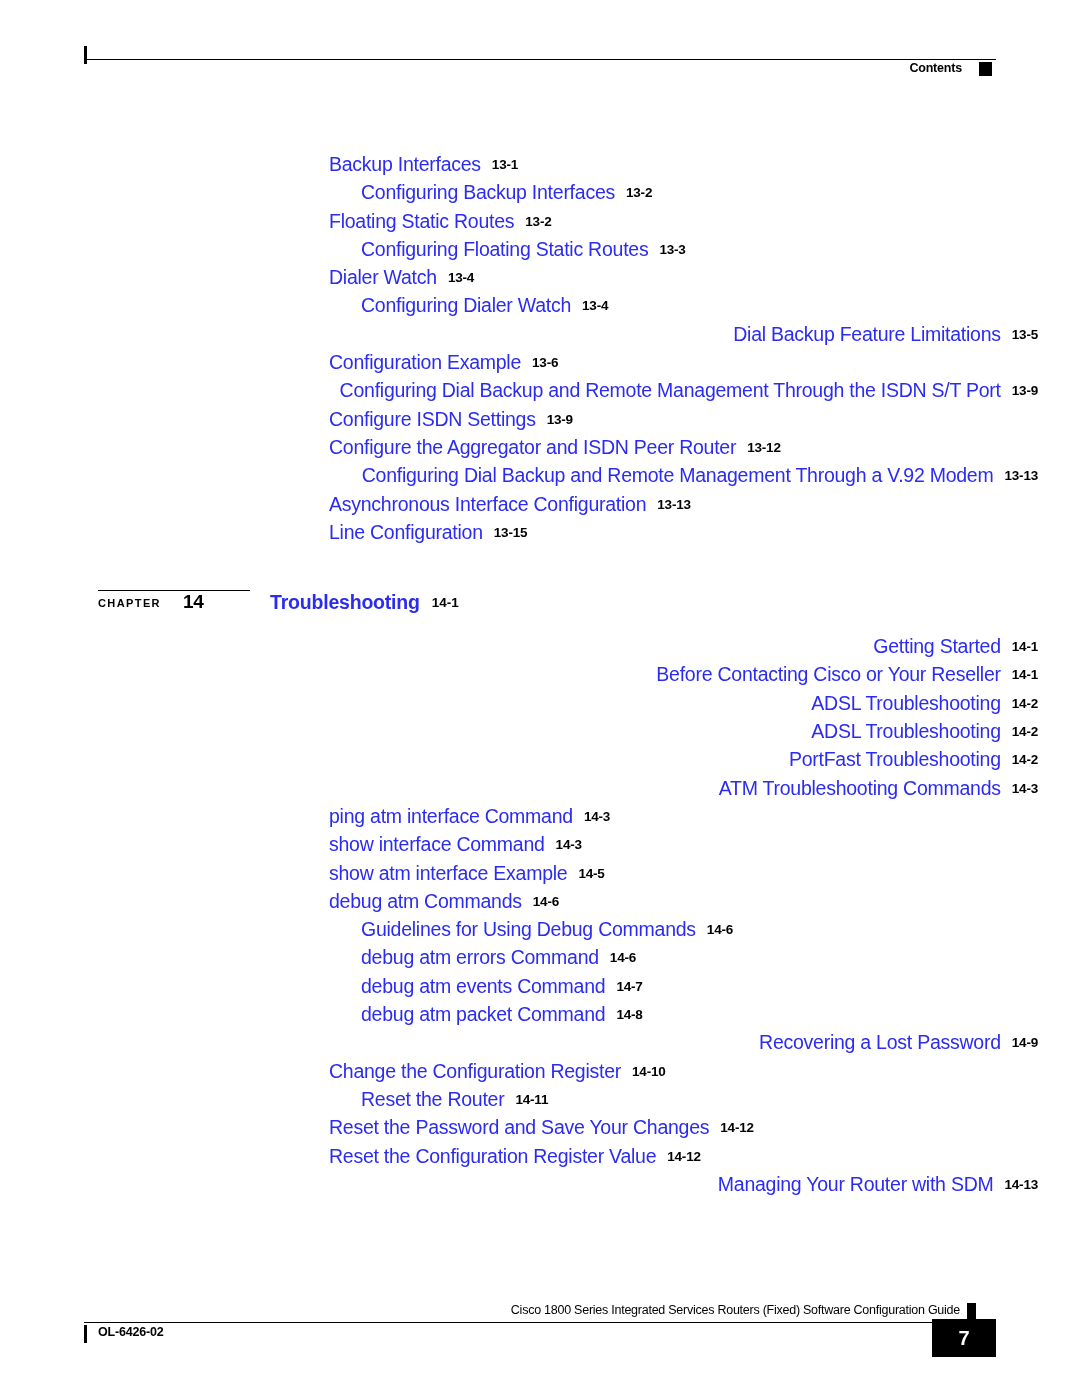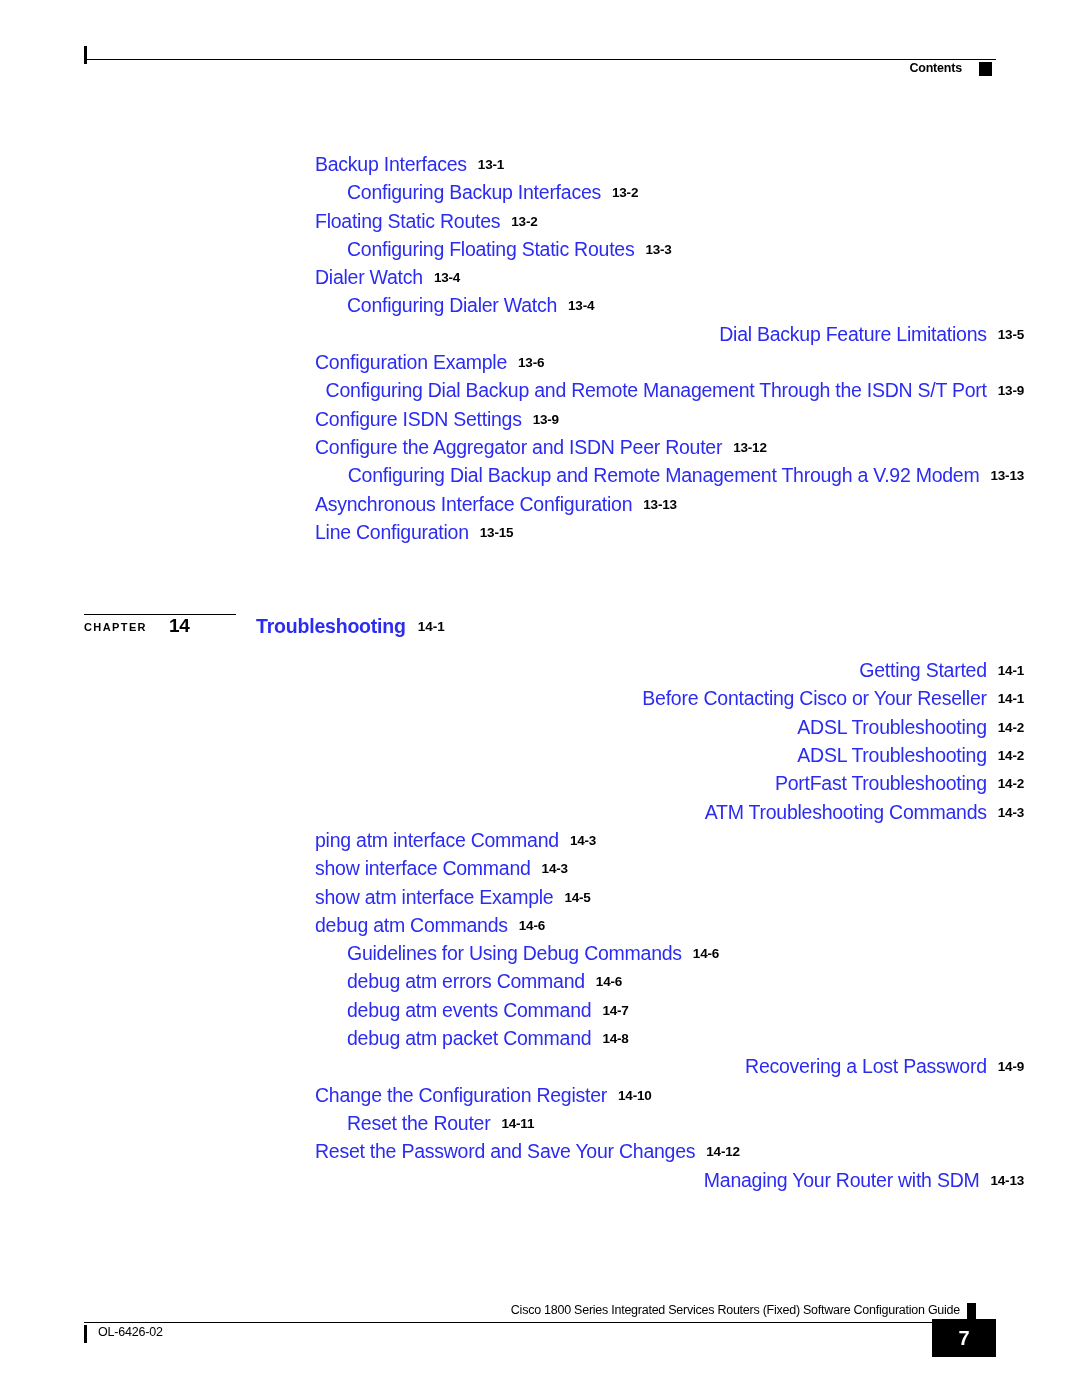--- a/index.html
+++ b/index.html
@@ -55,21 +55,21 @@
     right: 4px;
     top: 16px;
     width: 13px;
     height: 14px;
     background: #000000;
   }
 
   
   .toc {
     position: absolute;
-    left: 0;
+    left: 14px;
     top: 150px;
     width: 1024px;
   }
   .toc-entry {
     position: relative;
     height: 28.3px;
     white-space: nowrap;
     line-height: 28.3px;
   }
   .toc-entry .label {
@@ -189,21 +189,21 @@
     top: 22px;
     width: 3px;
     height: 18px;
     background: #000000;
   }
   .page-footer .doc-id {
     position: absolute;
     left: 14px;
     top: 22px;
     font-size: 12.5px;
-    font-weight: normal;
+    font-weight: bold;
     letter-spacing: -0.2px;
     color: #000000;
   }
   .page-footer .page-box {
     position: absolute;
     right: 0px;
     top: 16px;
     width: 64px;
     height: 38px;
     background: #000000;
@@ -240,21 +240,21 @@
       <div class="toc-entry lvl1"><span class="label">Dial Backup Feature Limitations</span><span class="page">13-5</span></div>
       <div class="toc-entry lvl2"><span class="label">Configuration Example</span><span class="page">13-6</span></div>
       <div class="toc-entry lvl1"><span class="label">Configuring Dial Backup and Remote Management Through the ISDN S/T Port</span><span class="page">13-9</span></div>
       <div class="toc-entry lvl2"><span class="label">Configure ISDN Settings</span><span class="page">13-9</span></div>
       <div class="toc-entry lvl2"><span class="label">Configure the Aggregator and ISDN Peer Router</span><span class="page">13-12</span></div>
       <div class="toc-entry lvl1"><span class="label">Configuring Dial Backup and Remote Management Through a V.92 Modem</span><span class="page">13-13</span></div>
       <div class="toc-entry lvl2"><span class="label">Asynchronous Interface Configuration</span><span class="page">13-13</span></div>
       <div class="toc-entry lvl2"><span class="label">Line Configuration</span><span class="page">13-15</span></div>
     </div>
 
-  <div class="chapter-block" style="margin-top: 66px;">
+  <div class="chapter-block" style="margin-top: 42px;">
     <div class="chapter-marker">
       <div class="rule"></div>
       <div class="cword">CHAPTER</div>
       <div class="cnum">14</div>
     </div>
     <div class="chapter-title-row">
       <span class="label">Troubleshooting</span><span class="page">14-1</span>
     </div>
   </div>
 
@@ -270,20 +270,21 @@
       <div class="toc-entry lvl2"><span class="label">show atm interface Example</span><span class="page">14-5</span></div>
       <div class="toc-entry lvl2"><span class="label">debug atm Commands</span><span class="page">14-6</span></div>
       <div class="toc-entry lvl3"><span class="label">Guidelines for Using Debug Commands</span><span class="page">14-6</span></div>
       <div class="toc-entry lvl3"><span class="label">debug atm errors Command</span><span class="page">14-6</span></div>
       <div class="toc-entry lvl3"><span class="label">debug atm events Command</span><span class="page">14-7</span></div>
       <div class="toc-entry lvl3"><span class="label">debug atm packet Command</span><span class="page">14-8</span></div>
       <div class="toc-entry lvl1"><span class="label">Recovering a Lost Password</span><span class="page">14-9</span></div>
       <div class="toc-entry lvl2"><span class="label">Change the Configuration Register</span><span class="page">14-10</span></div>
       <div class="toc-entry lvl3"><span class="label">Reset the Router</span><span class="page">14-11</span></div>
       <div class="toc-entry lvl2"><span class="label">Reset the Password and Save Your Changes</span><span class="page">14-12</span></div>
+      <div class="toc-entry lvl2"><span class="label">Reset the Configuration Register Value</span><span class="page">14-12</span></div>
       <div class="toc-entry lvl1"><span class="label">Managing Your Router with SDM</span><span class="page">14-13</span></div>
     </div>
 </div>
 
 <div class="page-footer">
   <div class="guide-title">Cisco 1800 Series Integrated Services Routers (Fixed) Software Configuration Guide</div>
   <div class="footer-square"></div>
   <div class="rule"></div>
   <div class="edge-tick"></div>
   <div class="doc-id">OL-6426-02</div>

